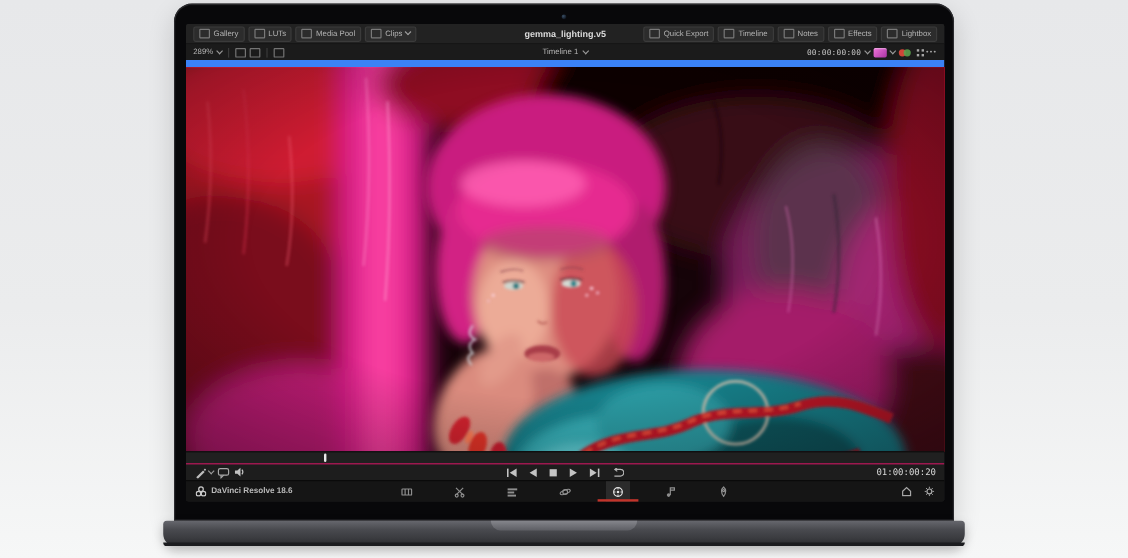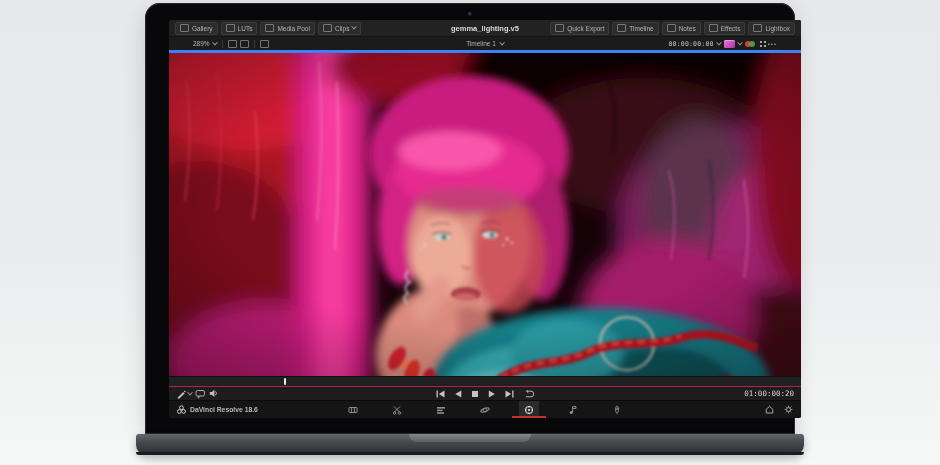--- a/index.html
+++ b/index.html
@@ -12,26 +12,26 @@
     box-shadow:inset 0 0 0 1px #2a2a2e, inset 0 1px 1px rgba(255,255,255,.18), 0 8px 22px rgba(0,0,0,.16);}
   .camera-dot{position:absolute;left:50%;top:9px;width:4px;height:4px;margin-left:-2px;border-radius:50%;
     background:radial-gradient(circle at 35% 35%, #3a4f66, #101722 70%);}
   .base{position:absolute;left:136px;top:434px;width:668px;height:21px;
     background:linear-gradient(180deg,#66676d 0%,#494a4f 35%,#3a3b3f 70%,#27282b 100%);
     border-radius:3px 3px 10px 10px;box-shadow:0 4px 9px rgba(0,0,0,.25);}
   .base-notch{position:absolute;left:50%;top:0;width:122px;height:8px;margin-left:-61px;
     background:linear-gradient(180deg,#85868c,#5d5e64);border-radius:0 0 9px 9px;}
   .base-edge{position:absolute;left:0;bottom:0;width:100%;height:3px;background:#1b1c1f;border-radius:0 0 10px 10px;}
   
-  .screen-ui{position:absolute;left:169px;top:20px;width:632px;height:398px;background:#1e1e1e;
+  .screen-ui{position:absolute;left:155px;top:20px;width:632px;height:398px;background:#1e1e1e;
     border-radius:2px;overflow:hidden;display:flex;flex-direction:column;}
   .row1{height:16px;background:#222222;border-bottom:1px solid #141414;display:flex;align-items:center;
     justify-content:space-between;padding:0 6px;position:relative;flex:0 0 auto;}
-  .row2{height:13px;background:#1b1b1b;border-bottom:3px solid #3b82f6;display:flex;align-items:center;
-    justify-content:space-between;padding:0 24px;position:relative;flex:0 0 auto;}
+  .row2{height:13px;background:#1b1b1b;border-bottom:6px solid #3b82f6;display:flex;align-items:center;
+    justify-content:space-between;padding:0 6px;position:relative;flex:0 0 auto;}
   .grp{display:flex;align-items:center;gap:3px;}
   .btn{display:flex;align-items:center;gap:3px;height:11px;padding:0 4px;background:#2c2c2c;
     border:1px solid #3b3b3b;border-radius:2px;color:#b4b4b4;font-size:6.5px;white-space:nowrap;}
   .bi{display:inline-block;width:7px;height:6px;border:1px solid #939393;border-radius:1px;opacity:.75;}
   .chev{display:inline-block;width:3px;height:3px;border-right:1px solid #9a9a9a;border-bottom:1px solid #9a9a9a;
     transform:rotate(45deg) translate(-1px,-1px);}
   .center-abs{position:absolute;left:50%;transform:translateX(-50%);white-space:nowrap;}
   .title-text{color:#dcdcdc;font-size:7.5px;font-weight:bold;}
   .tl-chip{display:flex;align-items:center;gap:4px;color:#b5b5b5;font-size:6.5px;}
   .chip{display:flex;align-items:center;gap:3px;color:#b5b5b5;font-size:6.5px;}

